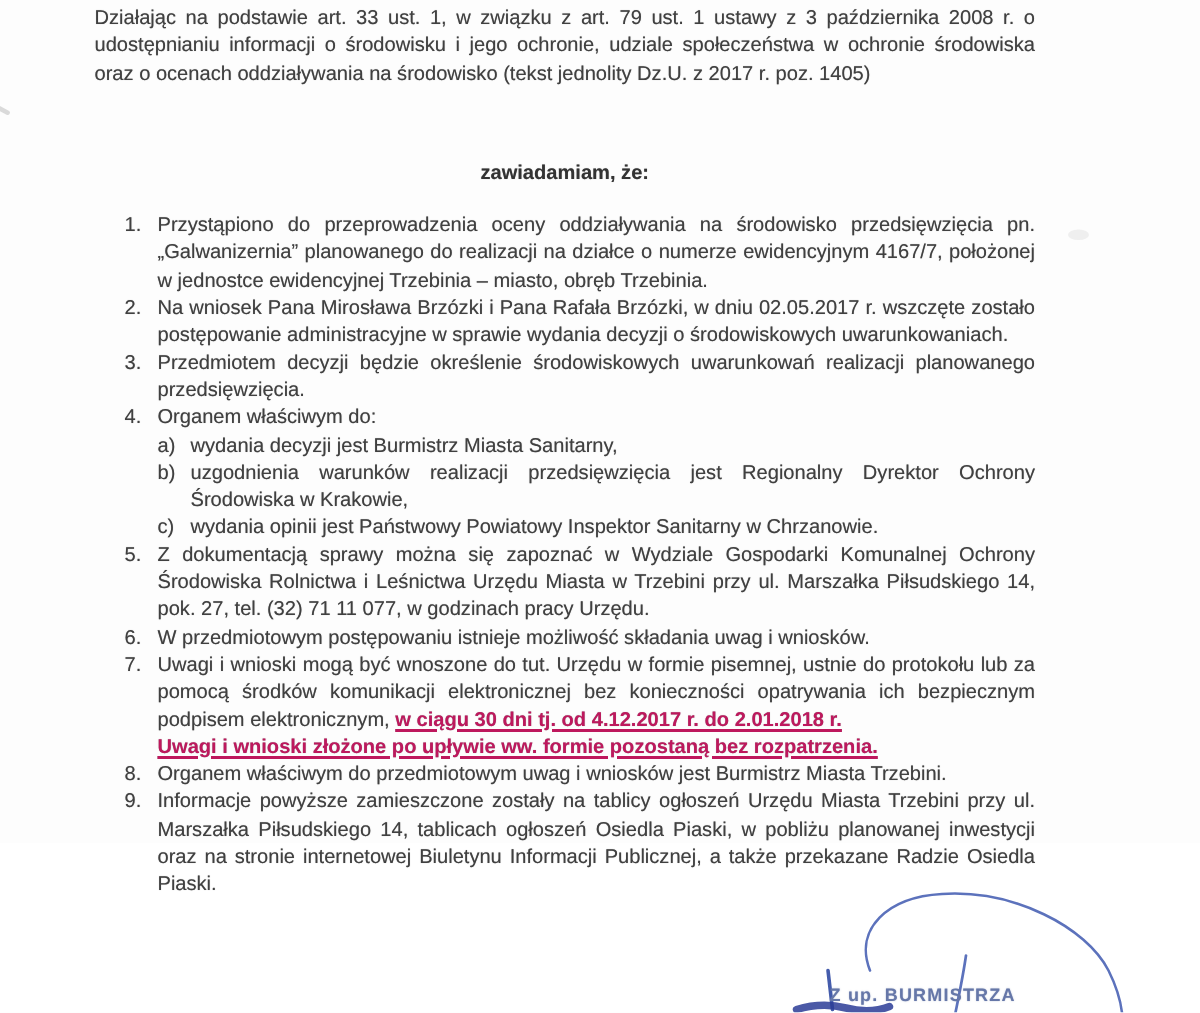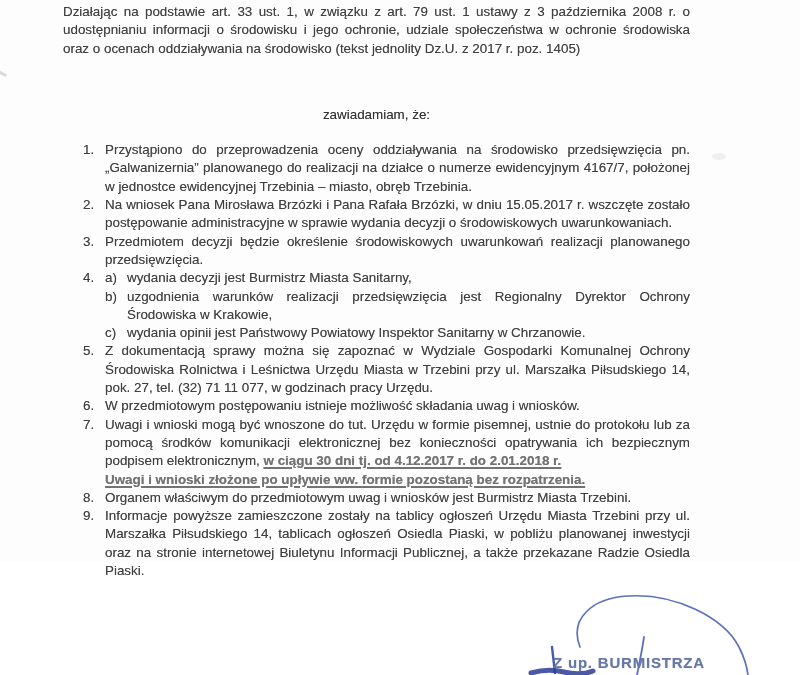--- a/index.html
+++ b/index.html
@@ -20,57 +20,57 @@
     line-height:18.3px;
     text-shadow:0 0 .5px rgba(64,64,64,.55);
   }
   .intro{
     margin:0;
     text-align:justify;
   }
   .heading{
     margin:48px 0 0 0;
     text-align:center;
-    font-weight:normal;
+    font-weight:bold;
     color:#333;
   }
   .list{
     margin:17px 0 0 20px;
   }
   .li{
     display:flex;
     align-items:flex-start;
   }
   .li-num{
     flex:0 0 22px;
     color:#404040;
   }
   .li-text{
     flex:1;
     text-align:justify;
   }
   .sub .li-num{flex:0 0 22px;}
   .bu{
     font-weight:bold;
-    color:#737373;
+    color:#be185d;
     text-decoration:underline;
     text-decoration-thickness:1.5px;
     text-underline-offset:2px;
   }
   .bu-block{display:block;}
   
   .signature{
     position:absolute;
     left:500px;top:575px;
     width:300px;height:100px;
   }
   .stamp-text{
     position:absolute;
     left:53px;top:79px;
-    font-size:15px;
+    font-size:12px;
     font-weight:600;
     letter-spacing:.8px;
     color:#6677a8;
     text-shadow:0 0 1px rgba(102,119,168,.5);
     white-space:nowrap;
   }
   .ink{
     position:absolute;left:0;top:0;
   }
   
@@ -103,31 +103,32 @@
 
   <div class="list">
 
     <div class="li">
       <span class="li-num">1.</span>
       <span class="li-text">Przystąpiono do przeprowadzenia oceny oddziaływania na środowisko przedsięwzięcia pn. „Galwanizernia” planowanego do realizacji na działce o numerze ewidencyjnym 4167/7, położonej w jednostce ewidencyjnej Trzebinia – miasto, obręb Trzebinia.</span>
     </div>
 
     <div class="li">
       <span class="li-num">2.</span>
-      <span class="li-text">Na wniosek Pana Mirosława Brzózki i Pana Rafała Brzózki, w dniu 15.05.2017 r. wszczęte zostało postępowanie administracyjne w sprawie wydania decyzji o środowiskowych uwarunkowaniach.</span>
+      <span class="li-text">Na wniosek Pana Mirosława Brzózki i Pana Rafała Brzózki, w dniu 02.05.2017 r. wszczęte zostało postępowanie administracyjne w sprawie wydania decyzji o środowiskowych uwarunkowaniach.</span>
     </div>
 
     <div class="li">
       <span class="li-num">3.</span>
       <span class="li-text">Przedmiotem decyzji będzie określenie środowiskowych uwarunkowań realizacji planowanego przedsięwzięcia.</span>
     </div>
 
     <div class="li">
       <span class="li-num">4.</span>
       <span class="li-text">
+        <span>Organem właściwym do:</span>
         <span class="li sub" style="display:flex;">
           <span class="li-num">a)</span>
           <span class="li-text">wydania decyzji jest Burmistrz Miasta Sanitarny,</span>
         </span>
         <span class="li sub" style="display:flex;">
           <span class="li-num">b)</span>
           <span class="li-text">uzgodnienia warunków realizacji przedsięwzięcia jest Regionalny Dyrektor Ochrony Środowiska w Krakowie,</span>
         </span>
         <span class="li sub" style="display:flex;">
           <span class="li-num">c)</span>

